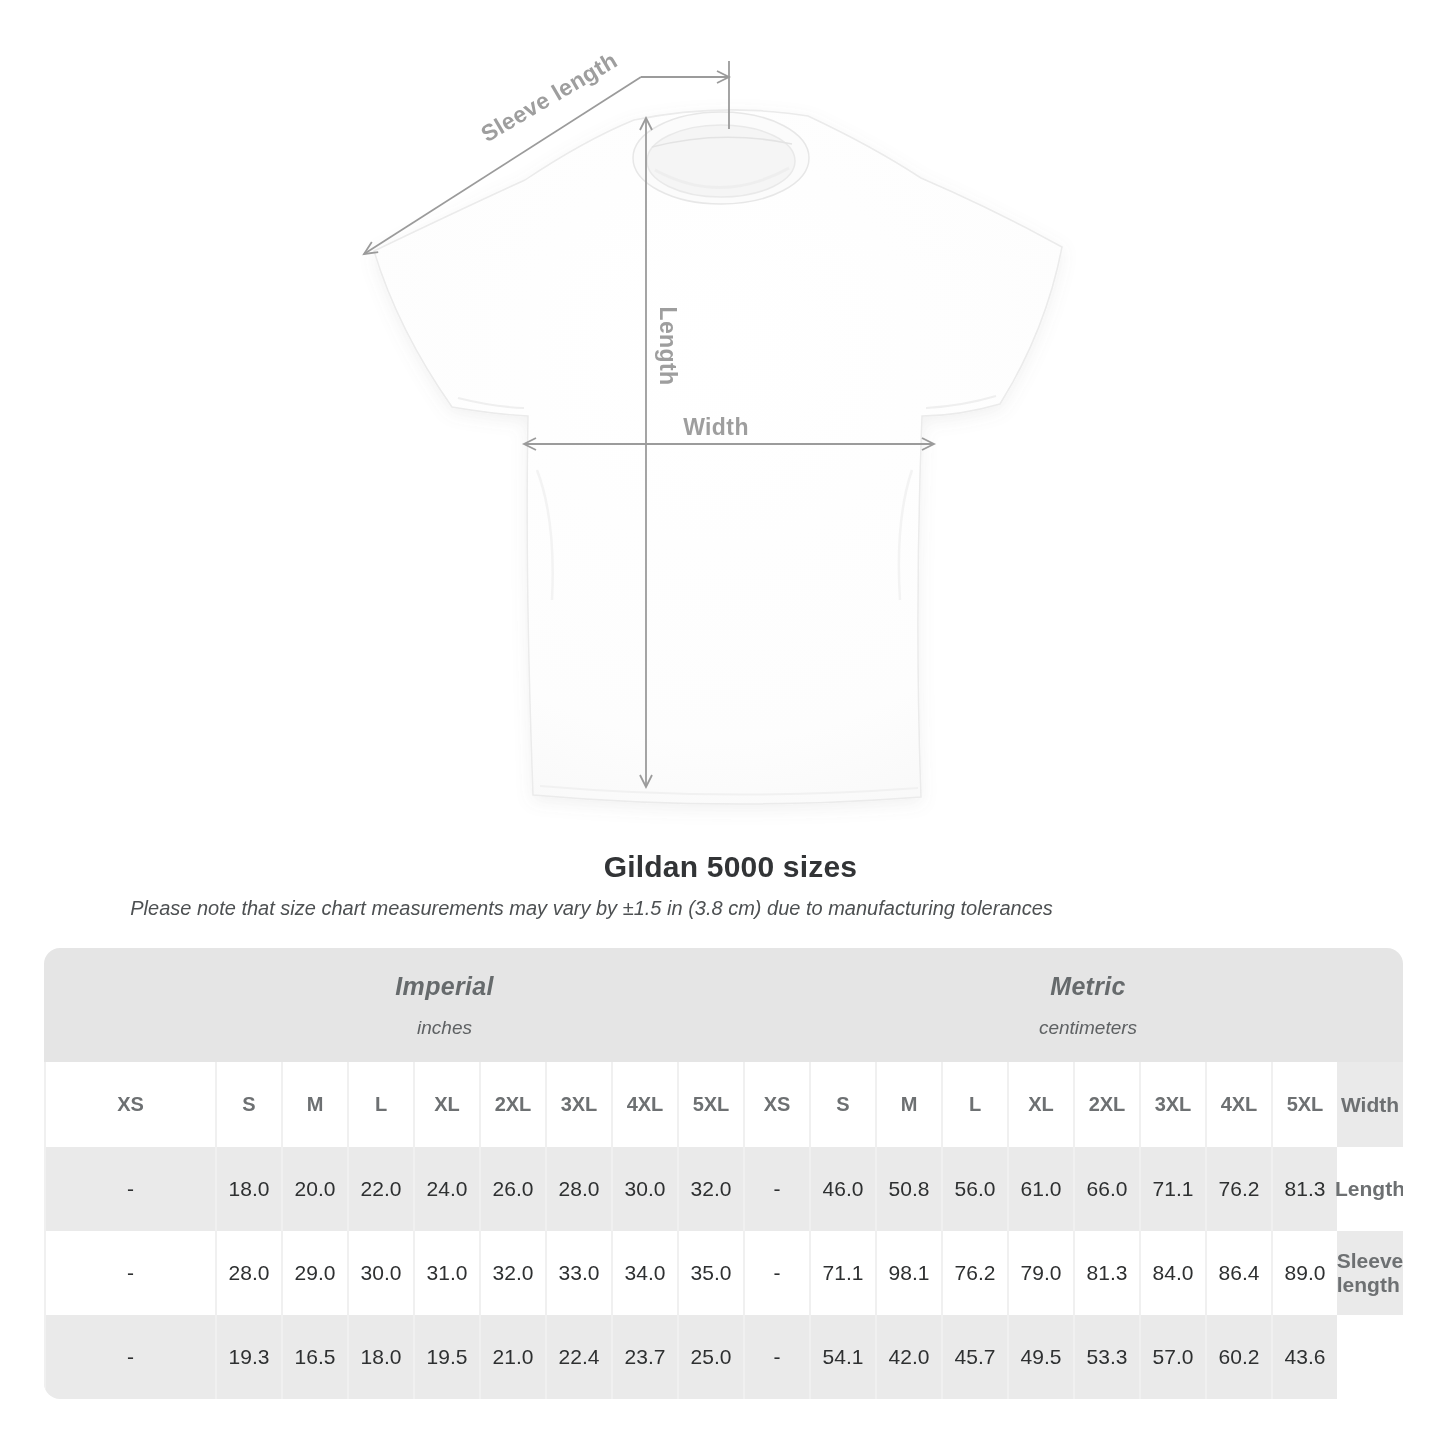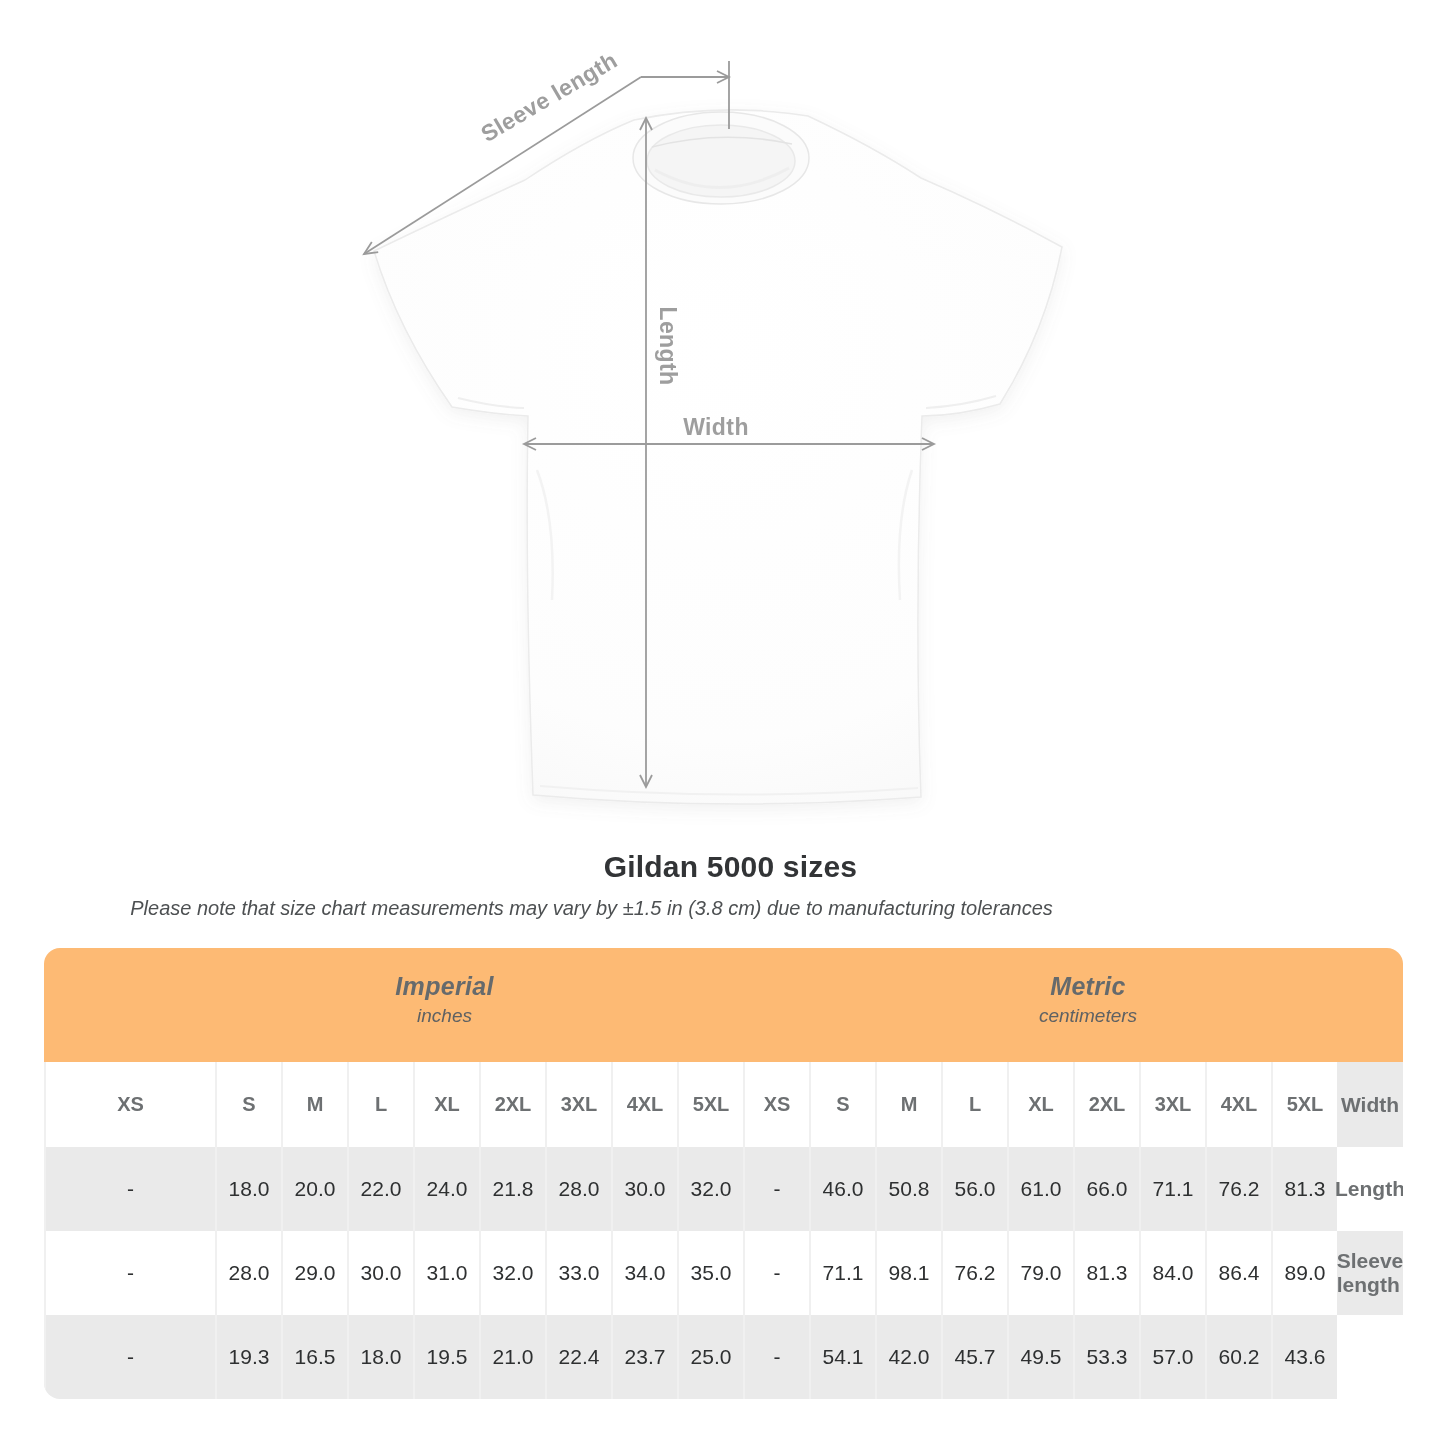--- a/index.html
+++ b/index.html
@@ -28,27 +28,27 @@
     text-align:center;font-size:20px;font-style:italic;color:#4d5052;
   }
   
   .sizes-table{
     position:absolute;left:44px;top:948px;width:1359px;height:451px;
     display:grid;grid-template-columns:171px repeat(18,1fr);
     grid-template-rows:114px 85px 84px 84px 84px;
     border-radius:16px;overflow:hidden;background:#ffffff;
   }
   .band{
-    background:#fdba74;display:flex;flex-direction:column;align-items:center;
+    background:#e5e5e5;display:flex;flex-direction:column;align-items:center;
     justify-content:flex-start;padding-top:24px;box-sizing:border-box;
   }
   .band.imp{grid-row:1;grid-column:1/11;padding-left:36px}
   .band.met{grid-row:1;grid-column:11/20;padding-right:36px}
   .band-title{font-size:25px;font-weight:bold;font-style:italic;color:#666a6c;letter-spacing:.3px}
-  .band-unit{font-size:19px;font-style:italic;color:#5e6163;margin-top:4px}
+  .band-unit{font-size:19px;font-style:italic;color:#5e6163;margin-top:16px}
   .c{display:flex;align-items:center;justify-content:center;background:#ffffff;min-width:0}
   .cb{border-left:2px solid #f0f0f0}
   .h{font-weight:bold;color:#6d7072;font-size:20px}
   .rl{font-weight:bold;color:#6d7072;font-size:21px}
   .v{color:#2e3031;font-size:21px}
   .g{background:#eaeaea}
 </style>
 </head>
 <body>
 
@@ -152,21 +152,21 @@
   <div class="c h cb">3XL</div>
   <div class="c h cb">4XL</div>
   <div class="c h cb">5XL</div>
 
   <div class="c rl g">Width</div>
   <div class="c v cb g">-</div>
   <div class="c v cb g">18.0</div>
   <div class="c v cb g">20.0</div>
   <div class="c v cb g">22.0</div>
   <div class="c v cb g">24.0</div>
-  <div class="c v cb g">21.8</div>
+  <div class="c v cb g">26.0</div>
   <div class="c v cb g">28.0</div>
   <div class="c v cb g">30.0</div>
   <div class="c v cb g">32.0</div>
   <div class="c v cb g">-</div>
   <div class="c v cb g">46.0</div>
   <div class="c v cb g">50.8</div>
   <div class="c v cb g">56.0</div>
   <div class="c v cb g">61.0</div>
   <div class="c v cb g">66.0</div>
   <div class="c v cb g">71.1</div>

